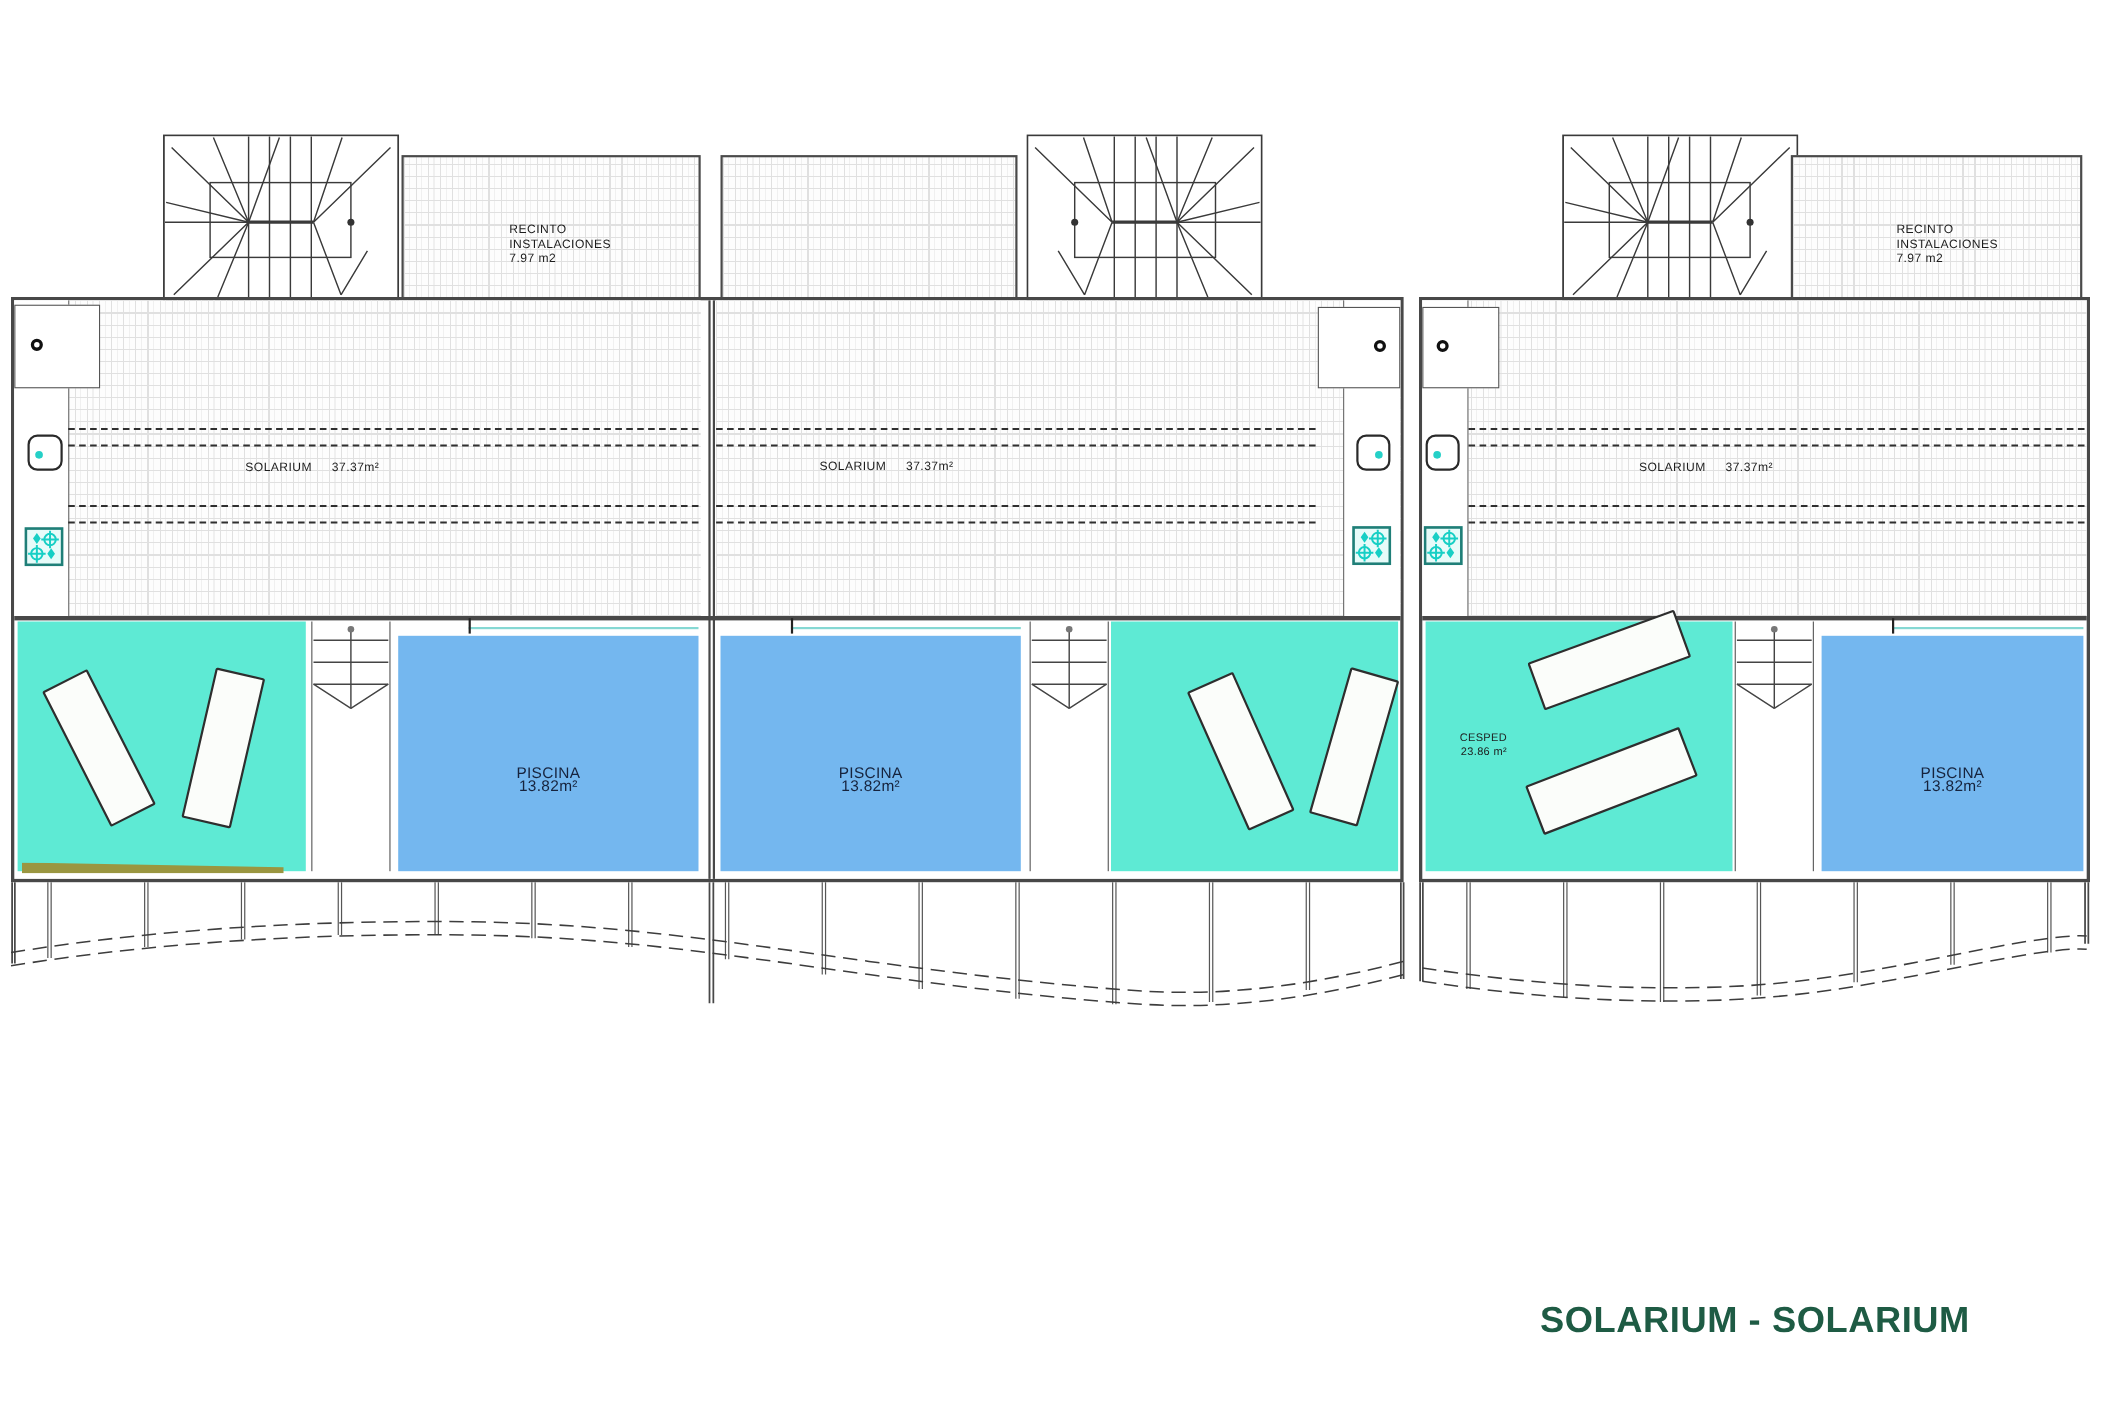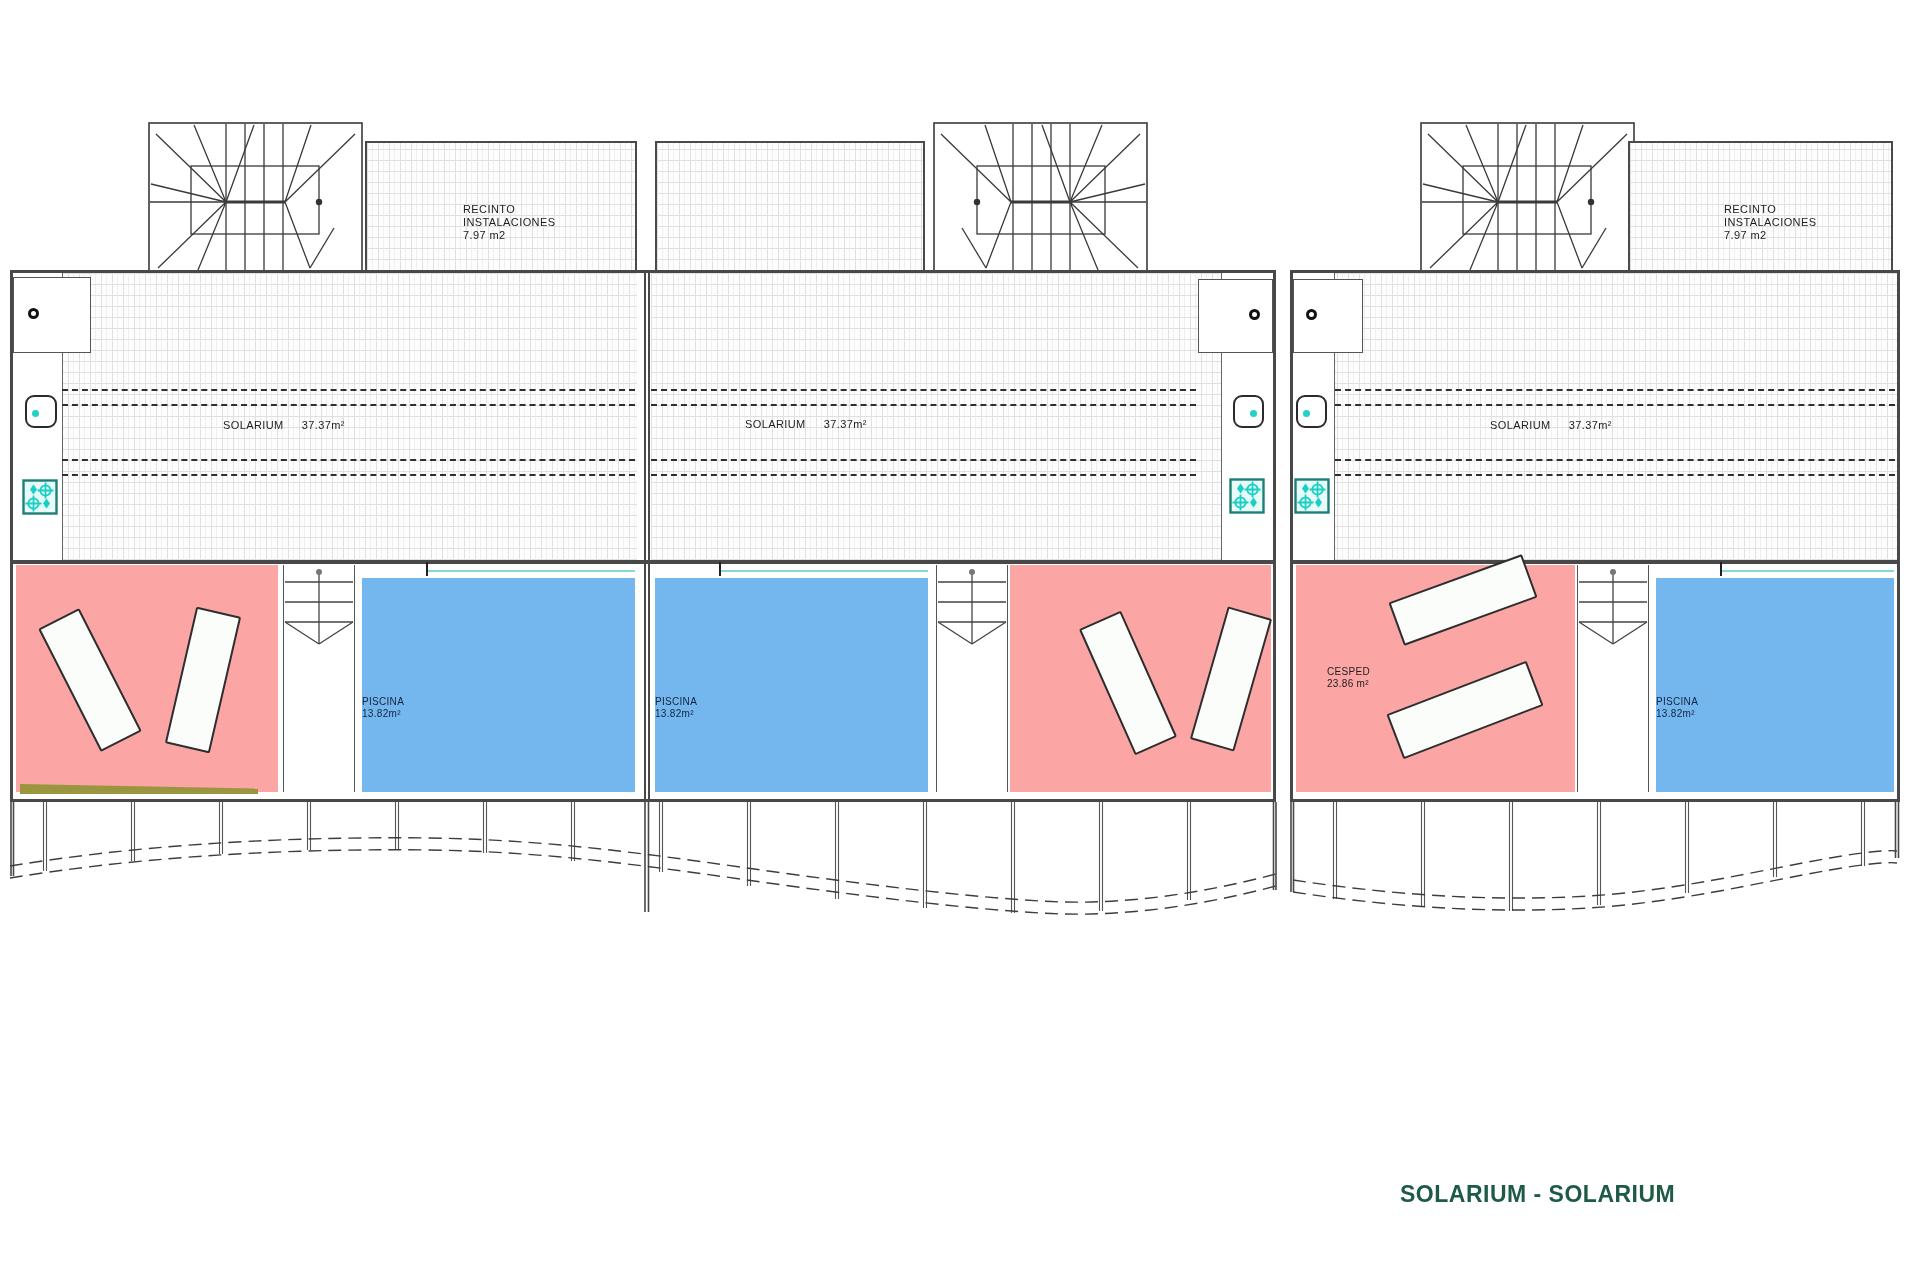--- a/index.html
+++ b/index.html
@@ -17,29 +17,29 @@
   .divider{border-left:2px solid #484848;border-right:2px solid #484848;box-sizing:border-box;background:#ffffff;}
   .dash{border-top:2px dashed #2f2f2f;height:0;}
   .lbl{color:#1d1d1d;font-size:11px;letter-spacing:.4px;white-space:nowrap;}
   .lbl-s{color:#1d1d1d;font-size:10px;letter-spacing:.3px;line-height:12px;white-space:nowrap;}
   .recinto{border:2px solid #4a4a4a;box-sizing:border-box;}
   .strip{background:#ffffff;box-sizing:border-box;}
   .wbox{background:#ffffff;border:1px solid #555;box-sizing:border-box;}
   .drain{width:11px;height:11px;border:3px solid #111;border-radius:50%;background:#fff;box-sizing:border-box;}
   .sink{background:#fff;border:2px solid #2a2a2a;border-radius:9px;box-sizing:border-box;}
   .sinkdot{width:7px;height:7px;border-radius:50%;background:#25d0c7;}
-  .lawn{background:#fca5a5;}
+  .lawn{background:#5eead4;text-align:right;}
   .olive{background:#9a9640;clip-path:polygon(0 0,100% 45%,100% 100%,0 100%);}
   .lounger{background:#fbfdfa;border:2px solid #2e2e2e;border-radius:2px;box-sizing:border-box;}
   .stairwell{background:#ffffff;border-left:1px solid #555;border-right:1px solid #555;box-sizing:border-box;}
   .pool{background:#74b7ef;}
   .pooledge{border-top:2px solid #85d8d3;height:0;}
   .tick{background:#222;}
-  .poollbl{color:#16233d;font-size:10px;line-height:12px;letter-spacing:.3px;}
-  .title{font-weight:bold;font-size:23px;letter-spacing:.5px;color:#1e5b44;white-space:nowrap;}
+  .poollbl{text-align:center;color:#16233d;font-size:14px;line-height:12px;letter-spacing:.3px;}
+  .title{font-weight:bold;font-size:33px;letter-spacing:.5px;color:#1e5b44;white-space:nowrap;}
   svg{display:block;}
 </style>
 </head>
 <body>
 
 <div class="plan">
 
   <svg class="abs" style="left:148px;top:122px" width="215" height="152" viewBox="0 0 215 152">
     <g stroke="#3a3a3a" stroke-width="1.3" fill="none">
       <rect x="1" y="1" width="213" height="150" fill="#ffffff" stroke-width="1.6"></rect>

